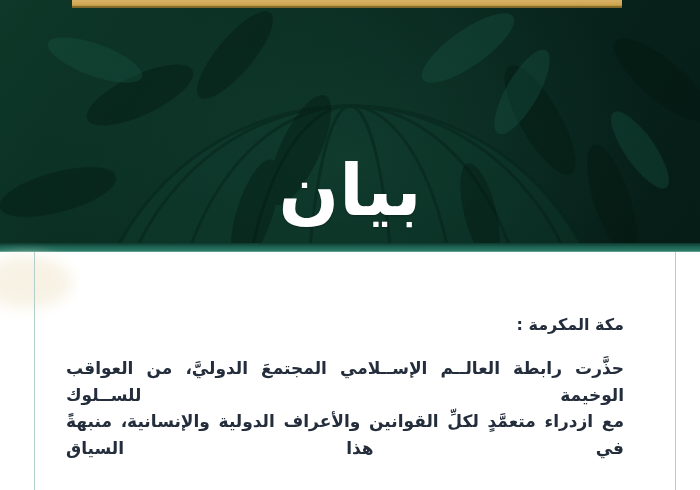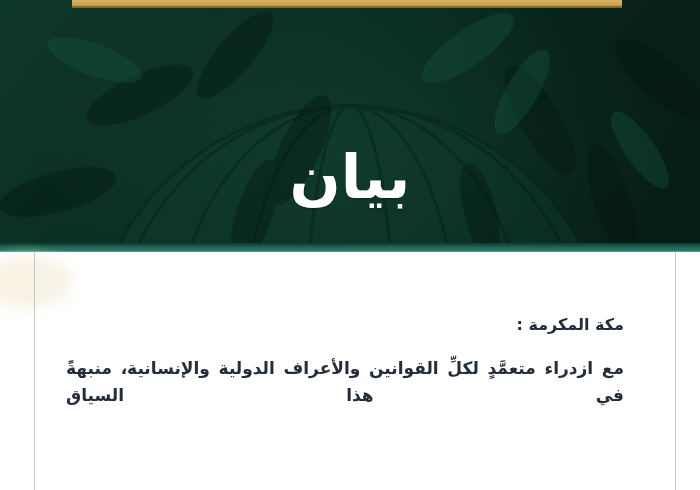--- a/index.html
+++ b/index.html
@@ -31,21 +31,21 @@
     position:absolute;
     top:0; left:72px;
     width:550px; height:8px;
     background:linear-gradient(180deg, #d9b266 0%, #cda24c 68%, #8a7130 72%, #7d6726 100%);
   }
   .hero-title {
     position:absolute;
     left:0; right:0; top:104px;
     text-align:center;
     color:#ffffff;
-    font-size:60px;
+    font-size:71px;
     font-weight:bold;
     line-height:1.1;
     direction:rtl;
     text-shadow:0 1px 2px rgba(0,0,0,0.25);
   }
 
   
   .band {
     height:9px;
     background:linear-gradient(180deg, #0d382c 0%, #1c5f50 40%, #2d7a67 85%, #7bab9e 100%);
@@ -148,19 +148,20 @@
 
   <main class="body-area">
     <div class="corner-accent"></div>
     <div class="rule rule-left"></div>
     <div class="rule rule-right"></div>
 
     <div class="content">
       <div class="location-heading">مكة المكرمة :</div>
 
       <div class="paragraph">
+        <div class="pline">حذَّرت رابطة العالــم الإســلامي المجتمعَ الدوليَّ، من العواقب الوخيمة للســلوك</div>
         <div class="pline">مع ازدراء متعمَّدٍ لكلِّ القوانين والأعراف الدولية والإنسانية، منبهةً في هذا السياق</div>
 
       </div>
     </div>
   </main>
 
 </div>
 
 </body></html>

